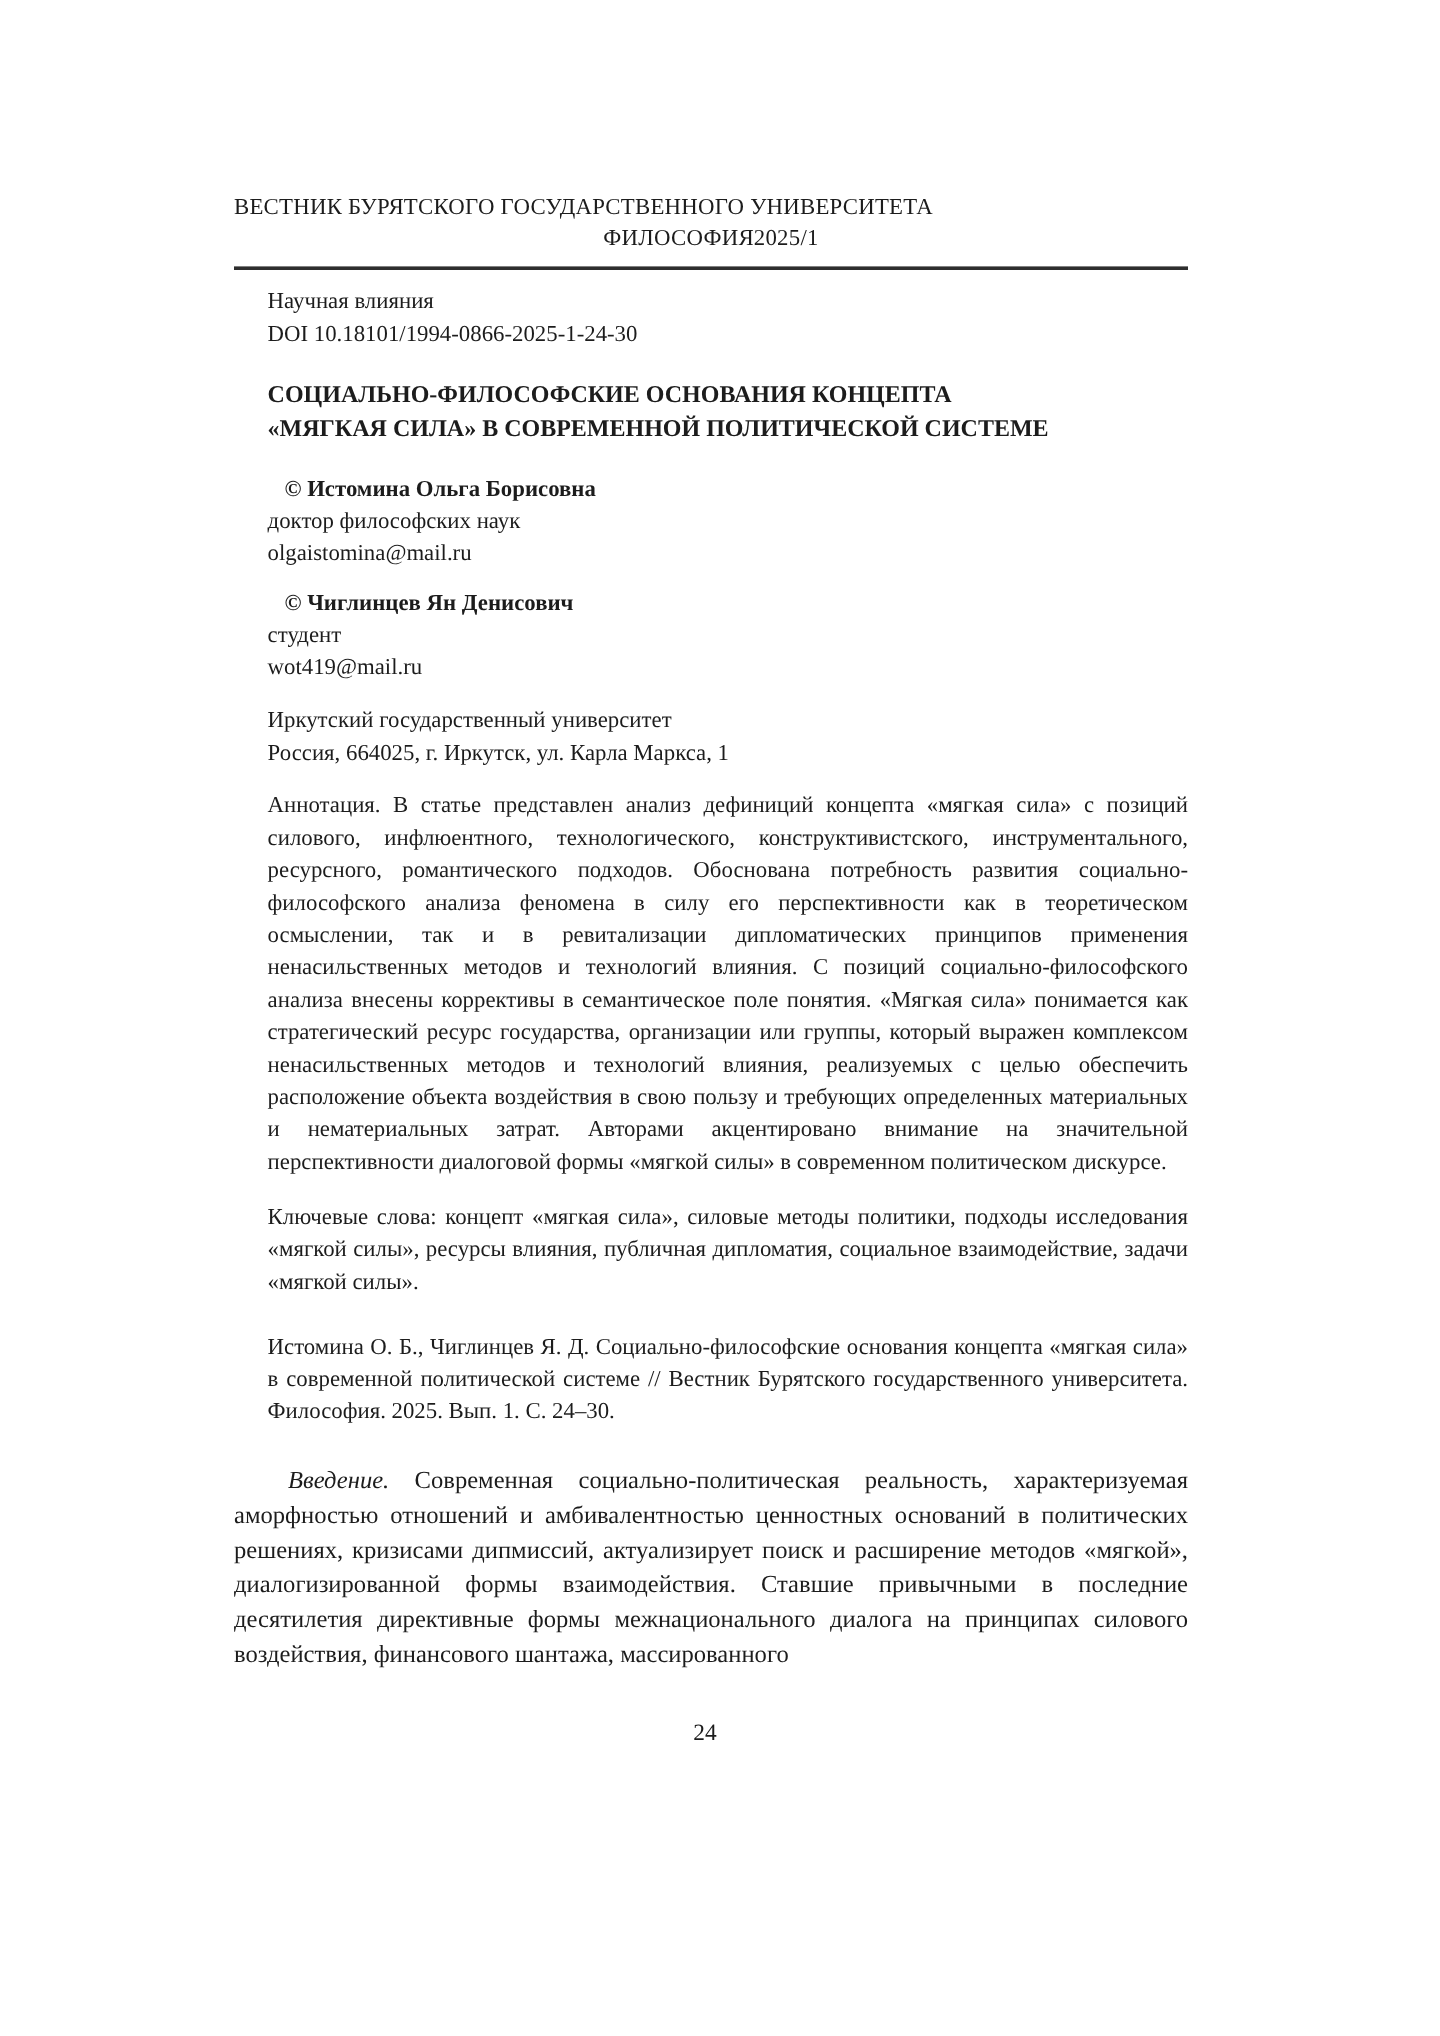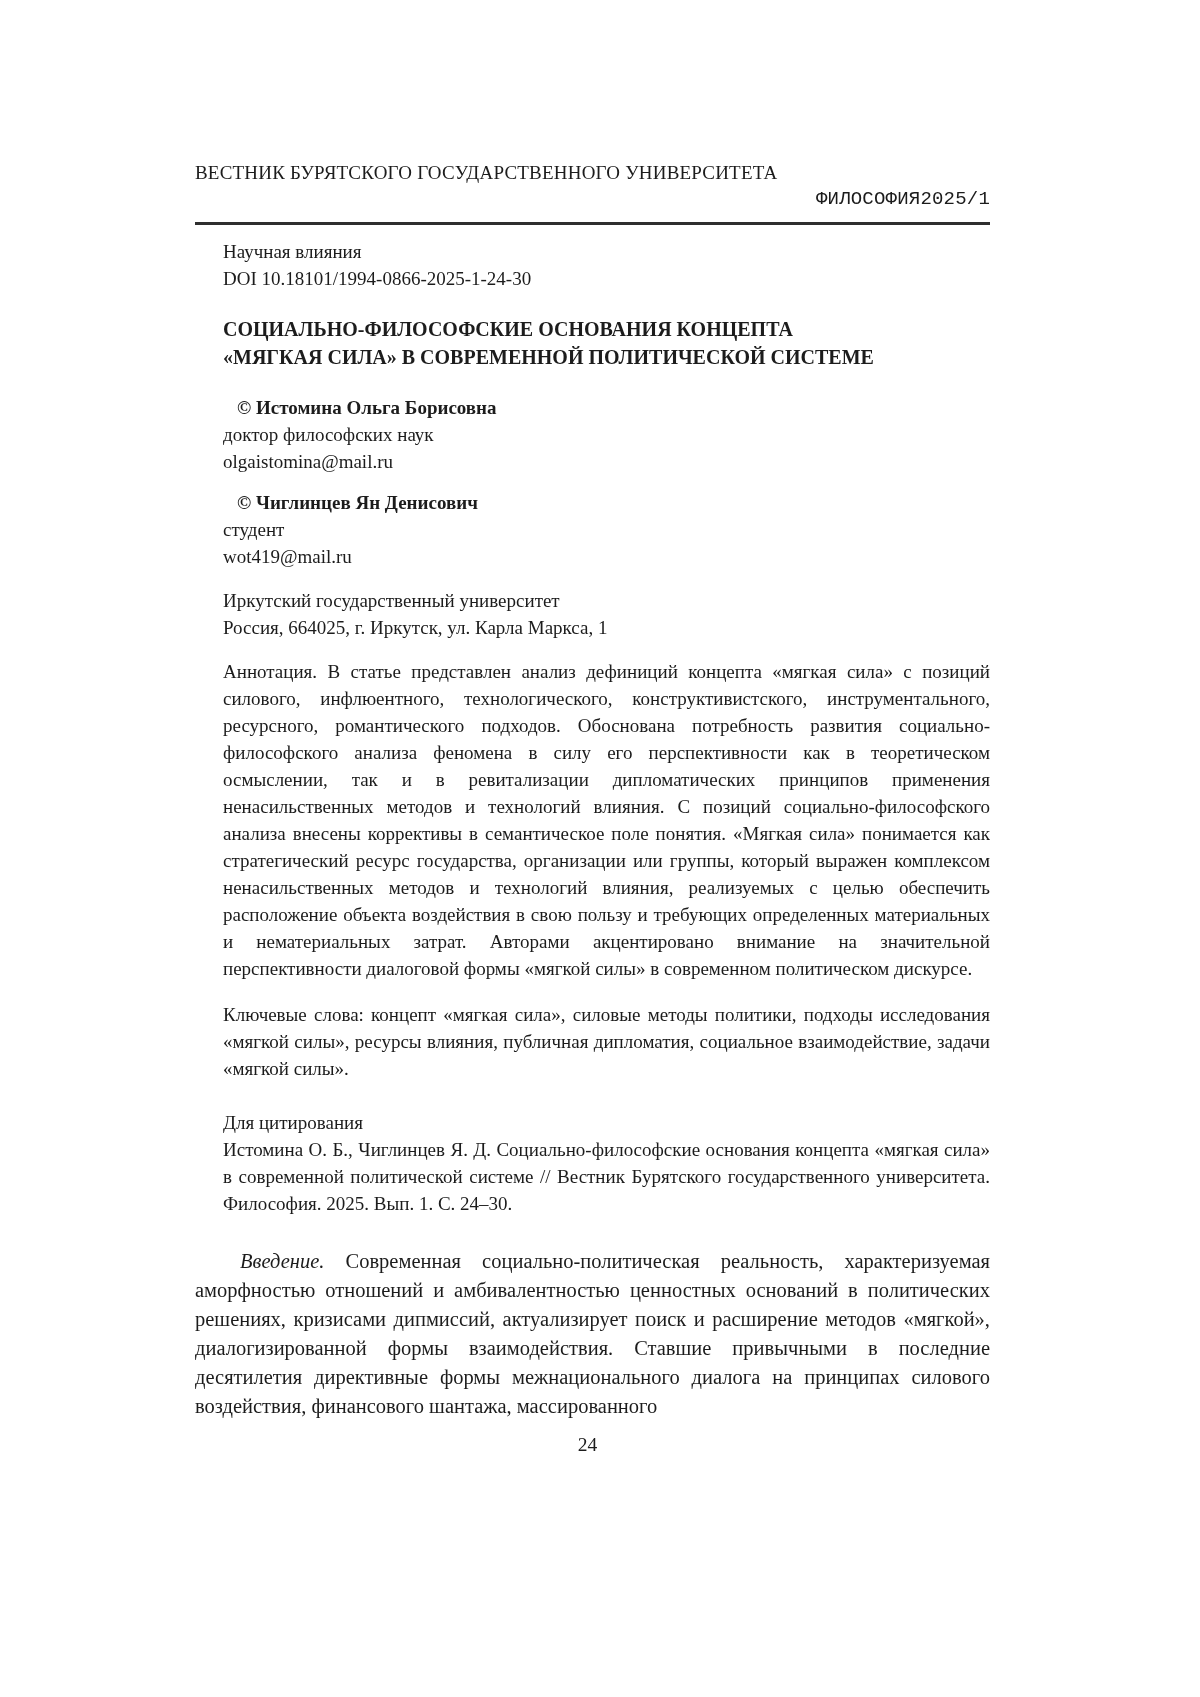--- a/index.html
+++ b/index.html
@@ -13,21 +13,21 @@
     overflow: hidden;
   }
   .content {
     position: absolute;
     left: 195px;
     top: 160px;
     width: 795px;
   }
   
   .journal-header { font-size: 19px; line-height: 26px; letter-spacing: 0.2px; }
-  .journal-header .row2 { display: flex; justify-content: flex-end; align-items: baseline; font-family: Liberation Mono, monospace; }
+  .journal-header .row2 { display: flex; justify-content: center; align-items: baseline; }
   .header-rule {
     border: none;
     border-top: 3px solid #2e2e2e;
     margin: 10px 0 0 0;
   }
   
   .front {
     margin-left: 28px;
     font-size: 19px;
     line-height: 27px;
@@ -112,21 +112,20 @@
       <div class="affiliation-block">
         <div>Иркутский государственный университет</div>
         <div>Россия, 664025, г. Иркутск, ул. Карла Маркса, 1</div>
       </div>
 
       <p class="abstract-par"><span class="bold-label">Аннотация.</span><span> В статье представлен анализ дефиниций концепта «мягкая сила» с позиций силового, инфлюентного, технологического, конструктивистского, инструментального, ресурсного, романтического подходов. Обоснована потребность развития социально-философского анализа феномена в силу его перспективности как в теоретическом осмыслении, так и в ревитализации дипломатических принципов применения ненасильственных методов и технологий влияния. С позиций социально-философского анализа внесены коррективы в семантическое поле понятия. «Мягкая сила» понимается как стратегический ресурс государства, организации или группы, который выражен комплексом ненасильственных методов и технологий влияния, реализуемых с целью обеспечить расположение объекта воздействия в свою пользу и требующих определенных материальных и нематериальных затрат. Авторами акцентировано внимание на значительной перспективности диалоговой формы «мягкой силы» в современном политическом дискурсе.</span></p>
 
       <p class="keywords-par" style="margin:0"><span class="bold-label">Ключевые слова:</span><span> концепт «мягкая сила», силовые методы политики, подходы исследования «мягкой силы», ресурсы влияния, публичная дипломатия, социальное взаимодействие, задачи «мягкой силы».</span></p>
 
       <div class="citation-block">
-        <div class="bold-label">Для цитирования</div>
         <div class="citation-par">Истомина О. Б., Чиглинцев Я. Д. Социально-философские основания концепта «мягкая сила» в современной политической системе // Вестник Бурятского государственного университета. Философия. 2025. Вып. 1. С. 24–30.</div>
       </div>
 
     </div>
 
     <p class="body-par"><span class="lead-in">Введение.</span><span> Современная социально-политическая реальность, характеризуемая аморфностью отношений и амбивалентностью ценностных оснований в политических решениях, кризисами дипмиссий, актуализирует поиск и расширение методов «мягкой», диалогизированной формы взаимодействия. Ставшие привычными в последние десятилетия директивные формы межнационального диалога на принципах силового воздействия, финансового шантажа, массированного</span></p>
 
   </div>
 
   <div class="page-number">24</div>

